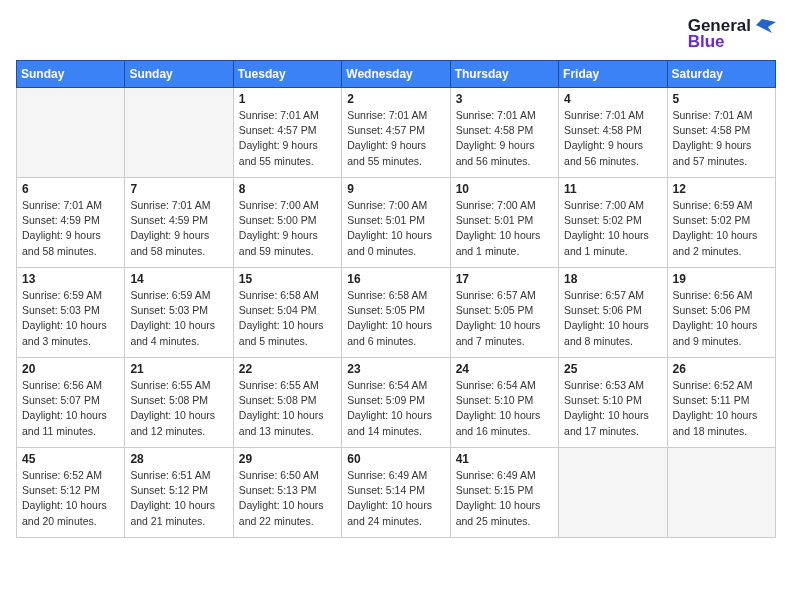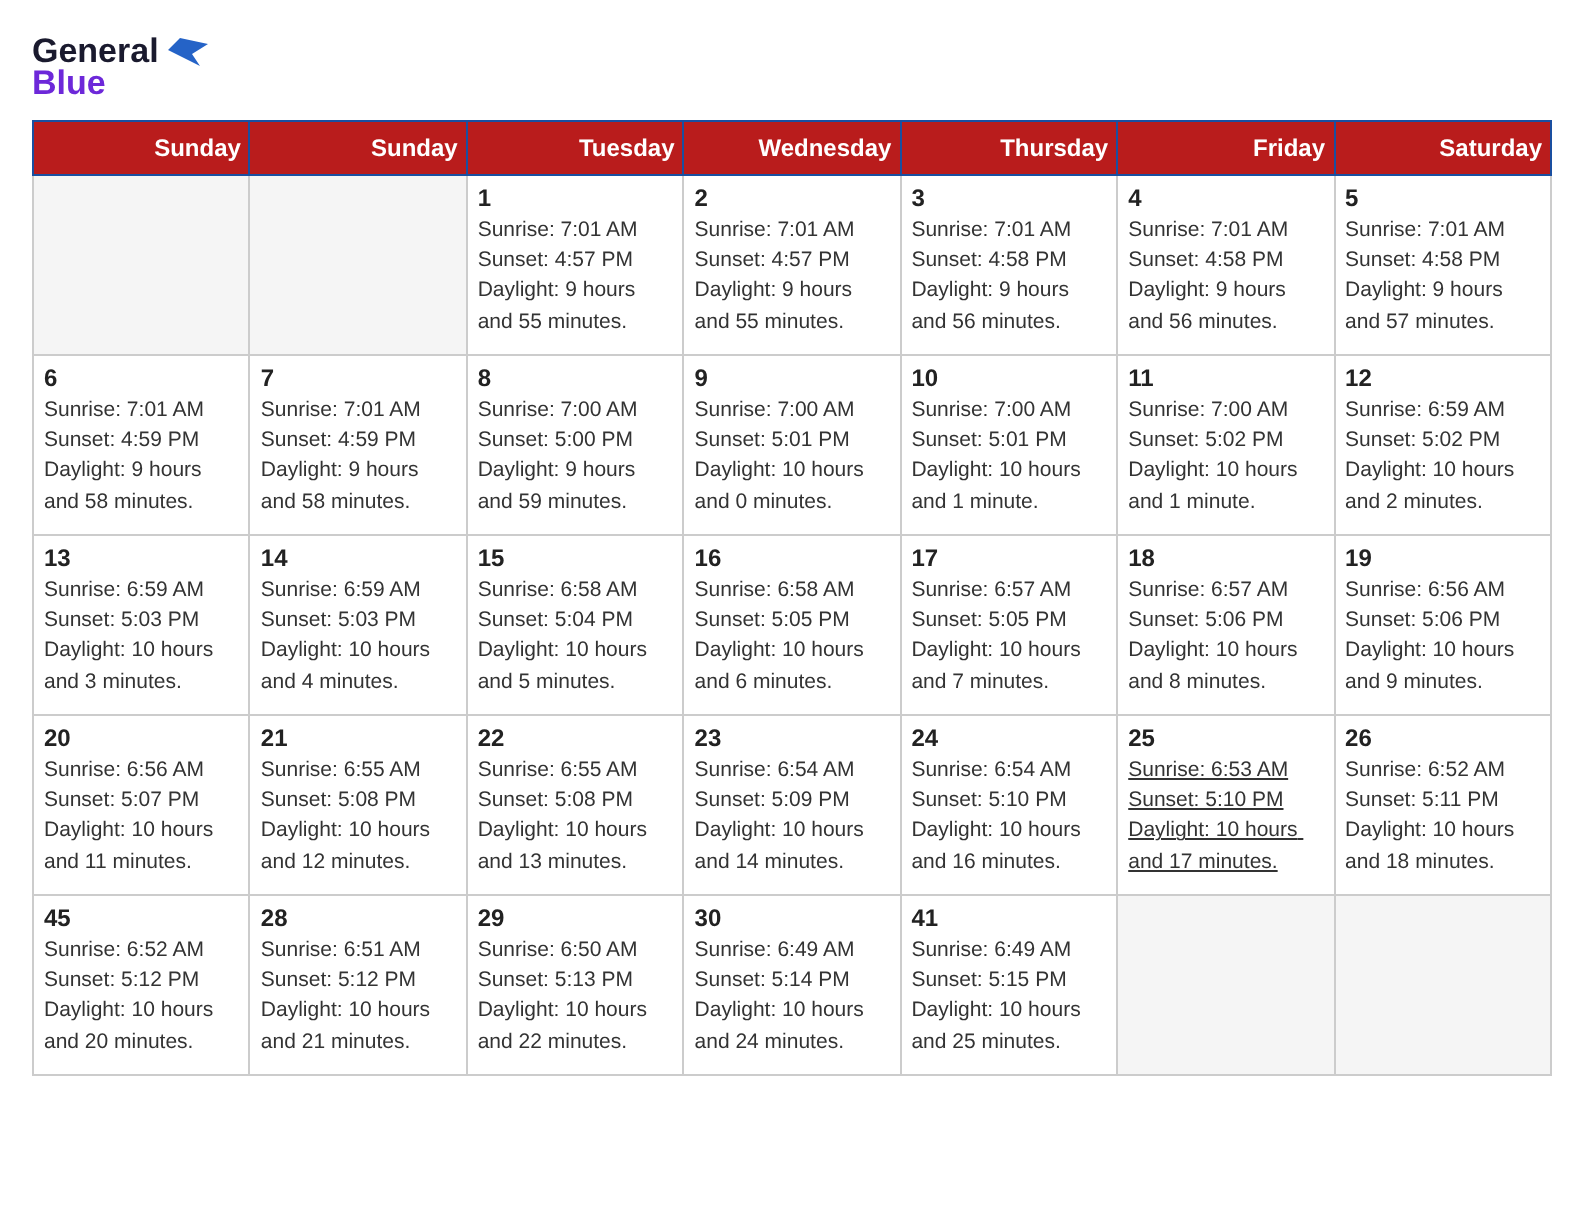--- a/index.html
+++ b/index.html
@@ -5,21 +5,21 @@
     * { box-sizing: border-box; margin: 0; padding: 0; }
     body {
       font-family: Arial, sans-serif;
       background: #fff;
       width: 792px;
       min-height: 612px;
       padding: 16px;
     }
     .header {
       display: flex;
-      justify-content: flex-start;
+      justify-content: flex-end;
       align-items: flex-start;
       margin-bottom: 4px;
     }
     .logo {
       display: flex;
       flex-direction: column;
       align-items: flex-start;
     }
     .logo-row {
       display: flex;
@@ -40,24 +40,24 @@
       color: #333;
       margin-top: 2px;
     }
     .calendar {
       width: 100%;
       border-collapse: collapse;
       margin-top: 8px;
       font-size: 11px;
     }
     .calendar th {
-      background: #b91c1c;
+      background: #3b82f6;
       color: #fff;
       padding: 6px 4px;
-      text-align: right;
+      text-align: left;
       font-size: 12px;
       font-weight: 600;
       border: 1px solid #1a4fa0;
     }
     .calendar td {
       border: 1px solid #ccc;
       vertical-align: top;
       padding: 4px 5px;
       height: 90px;
       width: 108px;
@@ -259,21 +259,21 @@
 Daylight: 10 hours and 14 minutes.</div>
         </td>
         <td>
           <span class="day-number">24</span>
           <div class="day-info" style="white-space: pre-wrap;">Sunrise: 6:54 AM
 Sunset: 5:10 PM
 Daylight: 10 hours and 16 minutes.</div>
         </td>
         <td>
           <span class="day-number">25</span>
-          <div class="day-info" style="white-space: pre-wrap; text-decoration: underline;">Sunrise: 6:53 AM
+          <div class="day-info" style="white-space: pre-wrap;">Sunrise: 6:53 AM
 Sunset: 5:10 PM
 Daylight: 10 hours and 17 minutes.</div>
         </td>
         <td>
           <span class="day-number">26</span>
           <div class="day-info" style="white-space: pre-wrap;">Sunrise: 6:52 AM
 Sunset: 5:11 PM
 Daylight: 10 hours and 18 minutes.</div>
         </td>
       </tr>
@@ -290,21 +290,21 @@
 Sunset: 5:12 PM
 Daylight: 10 hours and 21 minutes.</div>
         </td>
         <td>
           <span class="day-number">29</span>
           <div class="day-info" style="white-space: pre-wrap;">Sunrise: 6:50 AM
 Sunset: 5:13 PM
 Daylight: 10 hours and 22 minutes.</div>
         </td>
         <td>
-          <span class="day-number">30</span>
+          <span class="day-number">60</span>
           <div class="day-info" style="white-space: pre-wrap;">Sunrise: 6:49 AM
 Sunset: 5:14 PM
 Daylight: 10 hours and 24 minutes.</div>
         </td>
         <td>
           <span class="day-number">41</span>
           <div class="day-info" style="white-space: pre-wrap;">Sunrise: 6:49 AM
 Sunset: 5:15 PM
 Daylight: 10 hours and 25 minutes.</div>
         </td>

